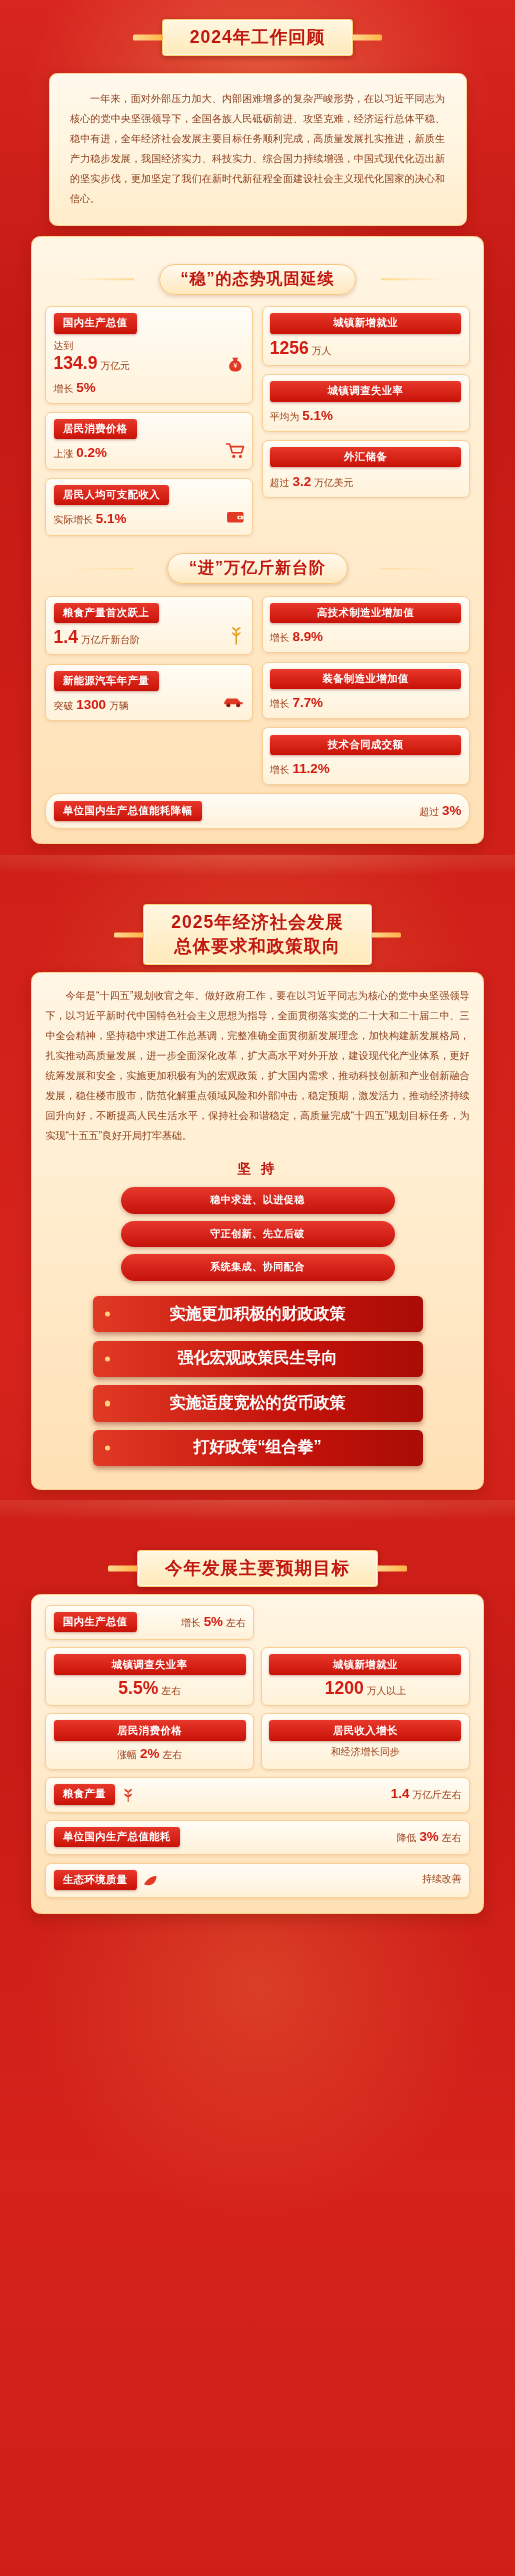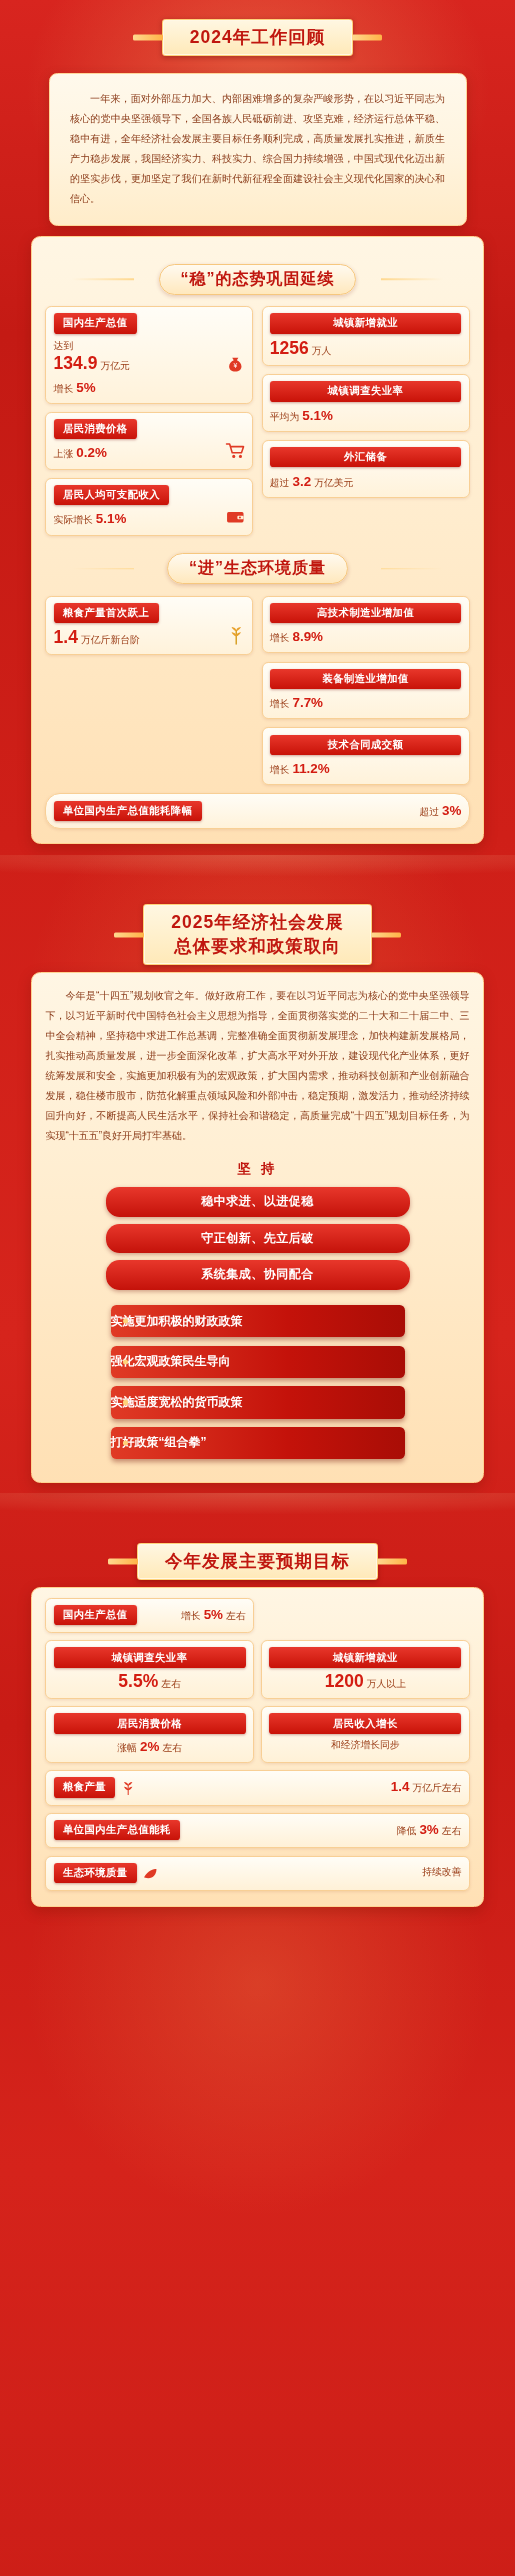--- a/index.html
+++ b/index.html
@@ -96,27 +96,27 @@
 
   .icon{display:inline-block;vertical-align:middle;}
   .icon svg{display:block;}
 
   
   .subtitle-small{
     width:134px;margin:13.4px auto 9.3px;text-align:center;font-size:13.4px;font-weight:bold;color:#c0170f;
     letter-spacing:3.1px;
   }
   .pill{
-    width:304px;margin:0 auto 7.2px;text-align:center;color:#fff;font-size:12px;font-weight:bold;
+    width:274px;margin:0 auto 7.2px;text-align:center;color:#fff;font-size:10px;font-weight:bold;
     letter-spacing:0.5px;padding:6.2px 0;border-radius:13.4px;
     background:linear-gradient(180deg,#e8372b,#c4120a);
     box-shadow:0 1.5px 4.1px rgba(110,10,0,.35);
   }
   .policy{
-    width:294px;margin:0 auto 8.2px;text-align:left;color:#fff;font-size:12px;font-weight:bold;
+    width:330px;margin:0 auto 8.2px;text-align:center;color:#fff;font-size:16px;font-weight:bold;
     padding:7.7px 0;border-radius:5.2px;
     background:linear-gradient(90deg,#e03a25,#c4120a 60%,#a90d06);
     box-shadow:0 2.1px 5.2px rgba(110,10,0,.4);position:relative;
   }
   .policy .dot{position:absolute;left:12.4px;top:50%;transform:translateY(-50%);width:5.2px;height:5.2px;border-radius:50%;background:#ffd27a;}
 
   
   .tgrid{display:flex;flex-wrap:wrap;gap:7.2px;}
   .thalf{width:calc(50% - 3.6px);box-sizing:border-box;}
   .tfull{width:100%;box-sizing:border-box;}
@@ -243,41 +243,58 @@
             <div class="tval center">
               <span class="unit">超过</span>
               <span class="mid">3.2</span>
               <span class="unit">万亿美元</span>
             </div>
           </div>
         </div>
       </div>
 
       <div class="ribbon">
-        <span class="rtext">“进”生态环境质量</span>
+        <span class="rtext">“进”万亿斤新台阶</span>
       </div>
 
       <div class="grid">
         <div class="col">
           <div class="tile">
             <span class="tlabel">粮食产量首次跃上</span>
             <div class="rowline">
               <div class="tval">
                 <span class="big">1.4</span>
                 <span class="unit">万亿斤新台阶</span>
               </div>
               <span class="icon">
                 <svg width="18.5" height="20.6" viewBox="0 0 36 40">
                     <path d="M18 38V10" stroke="#d8a22a" stroke-width="3"></path>
                     <path d="M18 12c-7-2-9-8-9-8s7 0 9 6zM18 12c7-2 9-8 9-8s-7 0-9 6zM18 22c-7-2-9-8-9-8s7 0 9 6zM18 22c7-2 9-8 9-8s-7 0-9 6z" fill="#e8a12b"></path>
                   </svg>
               </span>
             </div>
           </div>
 
+          <div class="tile">
+            <span class="tlabel">新能源汽车年产量</span>
+            <div class="rowline">
+              <div class="tval">
+                <span class="unit">突破</span>
+                <span class="mid">1300</span>
+                <span class="unit">万辆</span>
+              </div>
+              <span class="icon">
+                <svg width="23" height="13.4" viewBox="0 0 44 26">
+                    <path d="M4 18v-4l5-7h20l7 7h4v4z" fill="#e03a25"></path>
+                    <circle cx="12" cy="20" r="4" fill="#8a1b10"></circle>
+                    <circle cx="31" cy="20" r="4" fill="#8a1b10"></circle>
+                  </svg>
+              </span>
+            </div>
+          </div>
         </div>
 
         <div class="col">
           <div class="tile">
             <span class="tlabel center">高技术制造业增加值</span>
             <div class="tval center">
               <span class="unit">增长</span>
               <span class="mid">8.9%</span>
             </div>
           </div>

